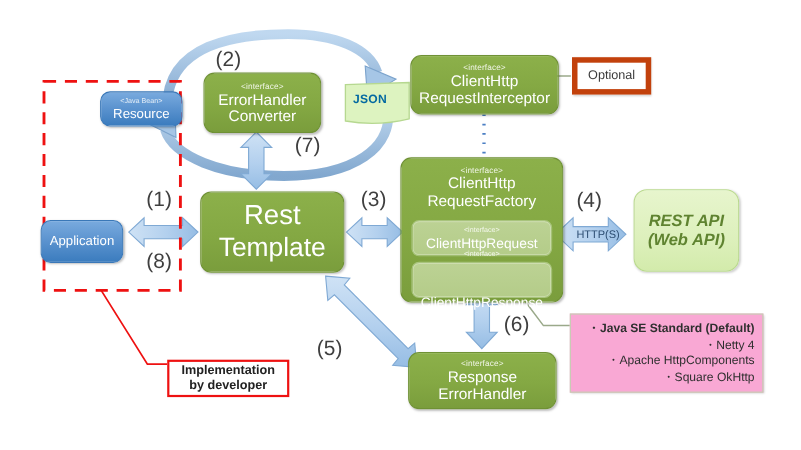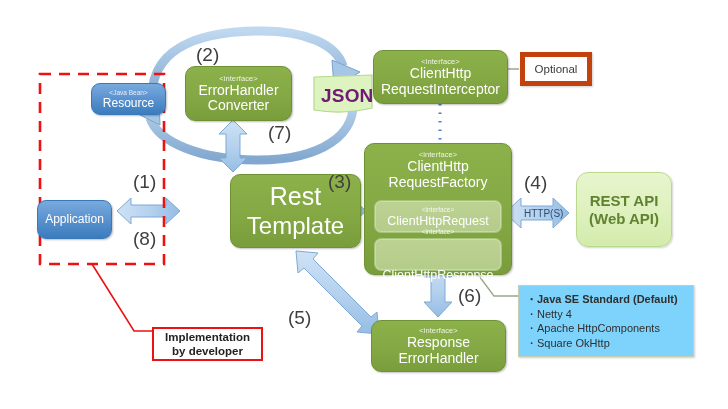--- a/index.html
+++ b/index.html
@@ -34,37 +34,37 @@
   }
   .blue .stereo{font-size:6.5px;line-height:8px;color:#e4eef8;}
   .blue .nm{font-size:12px;line-height:13px;color:#fff;}
 
   
   .pale{
     background:linear-gradient(180deg,#e7f5cd 0%,#ddf0bc 60%,#d3ebab 100%);
     border:1px solid #b9d98d;border-radius:12px;color:#5b7f2d;
     box-shadow:1px 1px 2px rgba(0,0,0,.18);
   }
-  .pale .nm{font-size:15px;line-height:18px;font-weight:bold;color:#5f8330;}
+  .pale .nm{font-size:15px;line-height:18px;font-weight:bold;color:#5f8330;font-style:italic;}
 
   
   .note{background:#ffffff;border:5px solid #c2410c;box-shadow:1px 1px 2px rgba(0,0,0,.2);}
   .note .nm{font-size:11.5px;color:#3b3b3b;}
-  .listnote{background:#7dd3fc;border:1px solid #c4cfb1;box-shadow:1px 1px 2px rgba(0,0,0,.2);
-    align-items:flex-start;justify-content:center;padding:5px 7px;}
+  .listnote{background:#f9a8d4;border:1px solid #c4cfb1;box-shadow:1px 1px 2px rgba(0,0,0,.2);
+    align-items:flex-end;justify-content:center;padding:5px 7px;}
   .listnote .li{font-size:11px;line-height:14.5px;color:#2f2f2f;white-space:nowrap;text-align:left;}
   .listnote .li.b{font-weight:bold;}
   .redbox{background:#fff;border:2px solid #ee1111;}
   .redbox .nm{font-size:11.5px;line-height:14px;color:#222;font-weight:bold;}
 
   
   .step{position:absolute;font-size:19px;color:#3f3f3f;font-family:"Liberation Sans",sans-serif;}
 
   
-  .jsonlbl{position:absolute;font-size:19px;font-weight:bold;color:#701a75;letter-spacing:.2px;}
+  .jsonlbl{position:absolute;font-size:11px;font-weight:bold;color:#0369a1;letter-spacing:.2px;}
   .httpslbl{position:absolute;font-size:10px;color:#2c4d72;text-align:center;}
   svg{position:absolute;left:0;top:0;overflow:visible;}
 </style>
 </head>
 <body>
 
 <div id="stage">
 
   <svg width="728" height="409" viewBox="0 0 728 409">
     <defs>
@@ -163,21 +163,21 @@
   </div>
 
   <div class="box note" style="left:520px;top:52px;width:72px;height:34px;">
     <span class="nm">Optional</span>
   </div>
 
   <div class="box blue" style="left:37px;top:200px;width:75px;height:39px;">
     <span class="nm">Application</span>
   </div>
 
-  <div class="box green" style="left:182px;top:174px;width:131px;height:74px;margin-left:48px;">
+  <div class="box green" style="left:182px;top:174px;width:131px;height:74px;">
     <span class="nm" style="font-size:25px;line-height:29px;">Rest</span>
     <span class="nm" style="font-size:24px;line-height:29px;">Template</span>
   </div>
 
   <div class="box green" style="left:364px;top:143px;width:148px;height:132px;justify-content:flex-start;padding-top:6px;">
     <span class="stereo">&lt;interface&gt;</span>
     <span class="nm">ClientHttp</span>
     <span class="nm">RequestFactory</span>
   </div>
 

